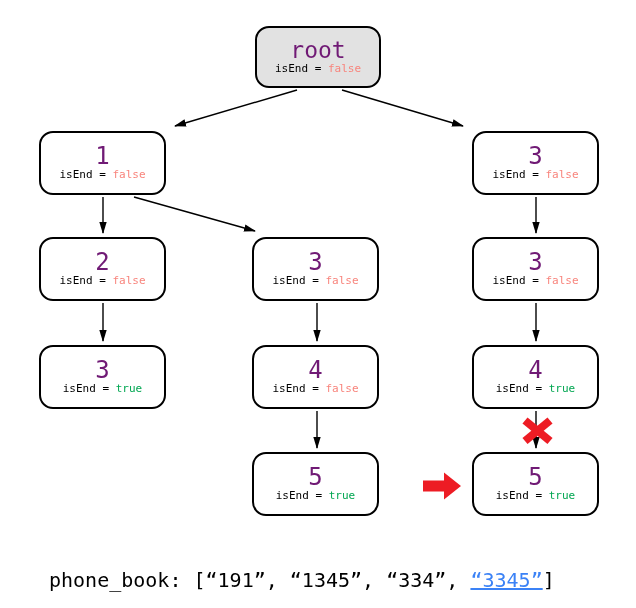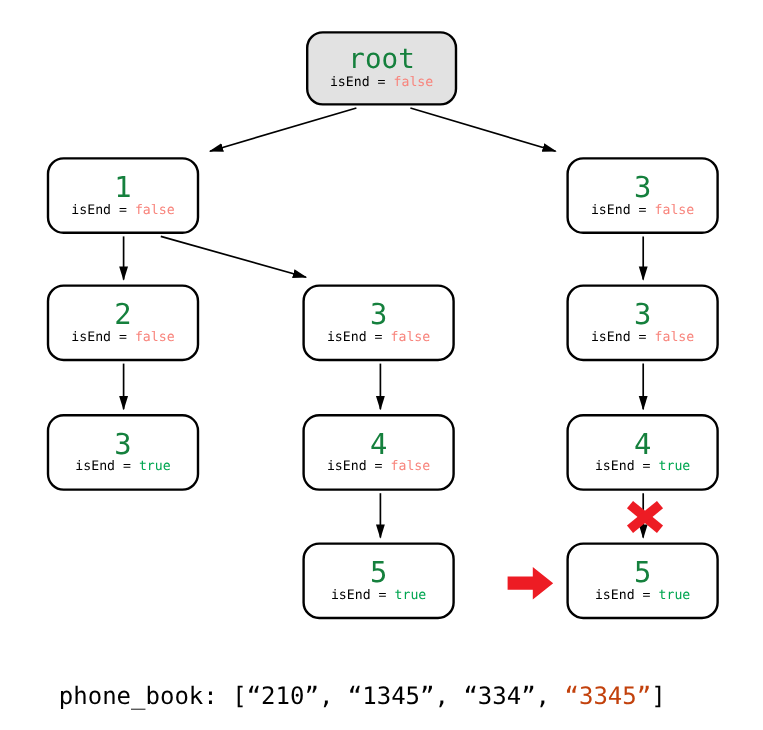--- a/index.html
+++ b/index.html
@@ -27,21 +27,21 @@
     border-radius: 14px;
     display: flex;
     flex-direction: column;
     align-items: center;
     justify-content: center;
     padding-top: 1px;
   }
   .node-label {
     font-size: 24px;
     line-height: 1.0;
-    color: #15803d;
+    color: #701a75;
     white-space: pre;
   }
   .node.root .node-label { font-size: 23px; }
   .node-prop {
     font-size: 11px;
     line-height: 1.3;
     color: #000000;
     white-space: pre;
   }
   .pos-root { left: 255px; top: 26px;  width: 126px; height: 62px; }
@@ -138,15 +138,15 @@
 
   <div class="node pos-n5m">
     <div class="node-label">5</div>
     <div class="node-prop"><span>isEnd = </span><span style="color: rgb(0, 166, 81);">true</span></div>
   </div>
   <div class="node pos-n5r">
     <div class="node-label">5</div>
     <div class="node-prop"><span>isEnd = </span><span style="color: rgb(0, 166, 81);">true</span></div>
   </div>
 
-  <div class="caption"><span>phone_book: [“210”, “1345”, “334”, </span><span style="color: #c2410c;">“3345”</span><span>]</span></div>
+  <div class="caption"><span>phone_book: [“191”, “1345”, “334”, </span><span style="color: #3b82f6; text-decoration: underline;">“3345”</span><span>]</span></div>
 
 </div>
 
 </body></html>

